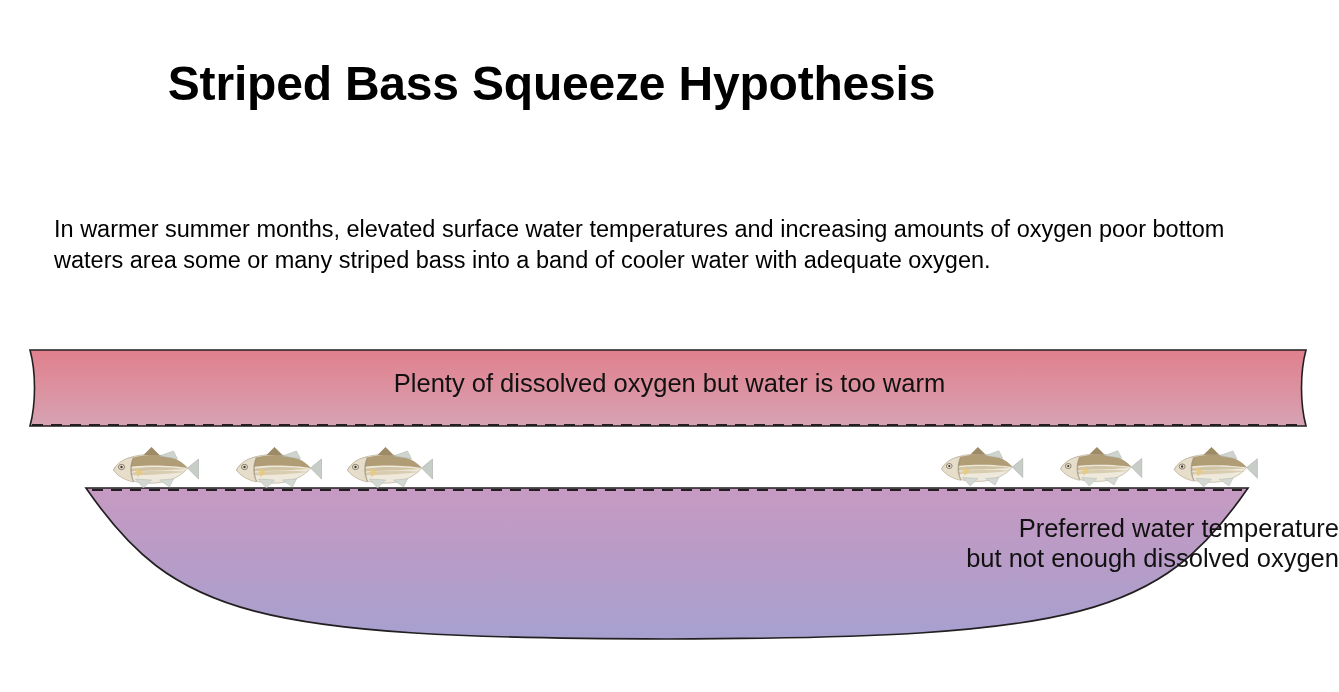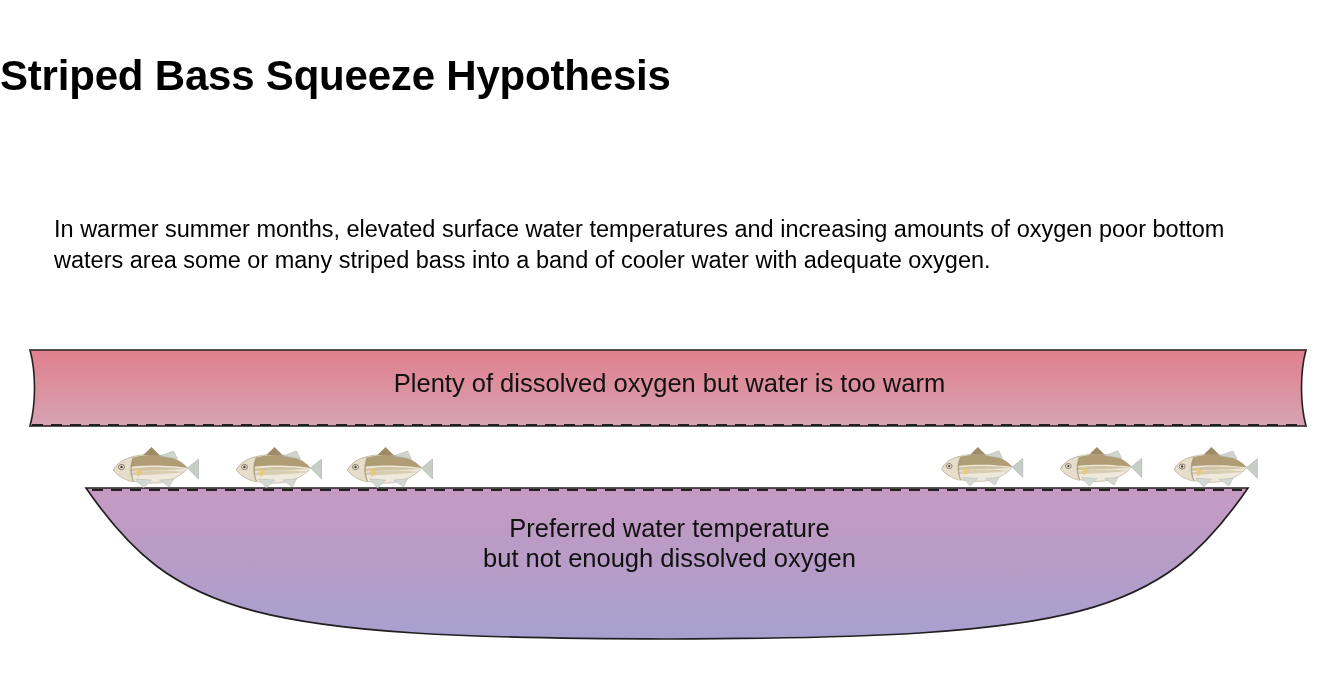--- a/index.html
+++ b/index.html
@@ -15,22 +15,22 @@
     font-family: "Liberation Sans", sans-serif;
     color: #000000;
   }
 
   
   #title {
     position: absolute;
     left: 0;
     top: 24px;
     width: 1103px;
-    text-align: left;
-    font-size: 42px;
+    text-align: center;
+    font-size: 48px;
     font-weight: bold;
     letter-spacing: -0.2px;
     line-height: 1.15;
     white-space: nowrap;
   }
 
   
   #intro {
     position: absolute;
     left: 54px;
@@ -75,21 +75,21 @@
     width: 1339px;
     font-size: 26px;
   }
 
   #bottom-label {
     left: 0;
     top: 175px;
     width: 1339px;
     font-size: 25.5px;
   }
-  #bottom-label div { display: block; }
+  #bottom-label div { display: block; text-align: right; }
   #bottom-label .line2 { margin-top: 0; }
 
   
   .fish {
     position: absolute;
     top: 108px;
   }
   .fish svg { display: block; }
 </style>
 </head>

